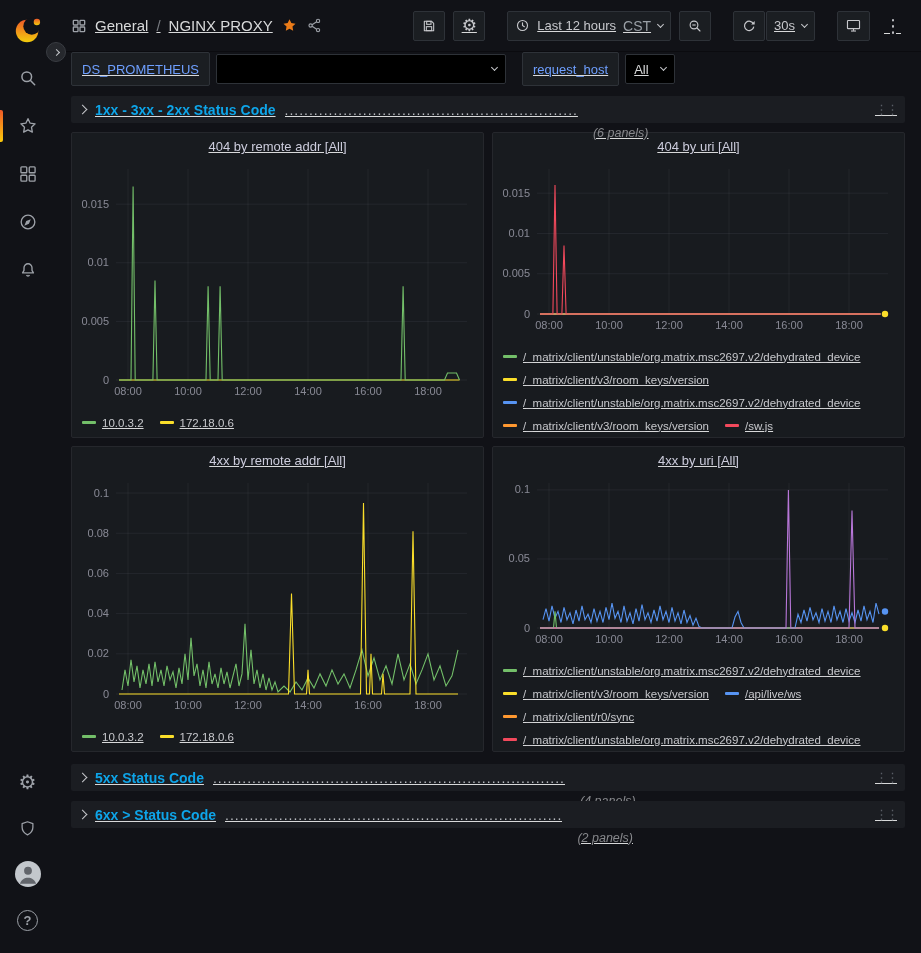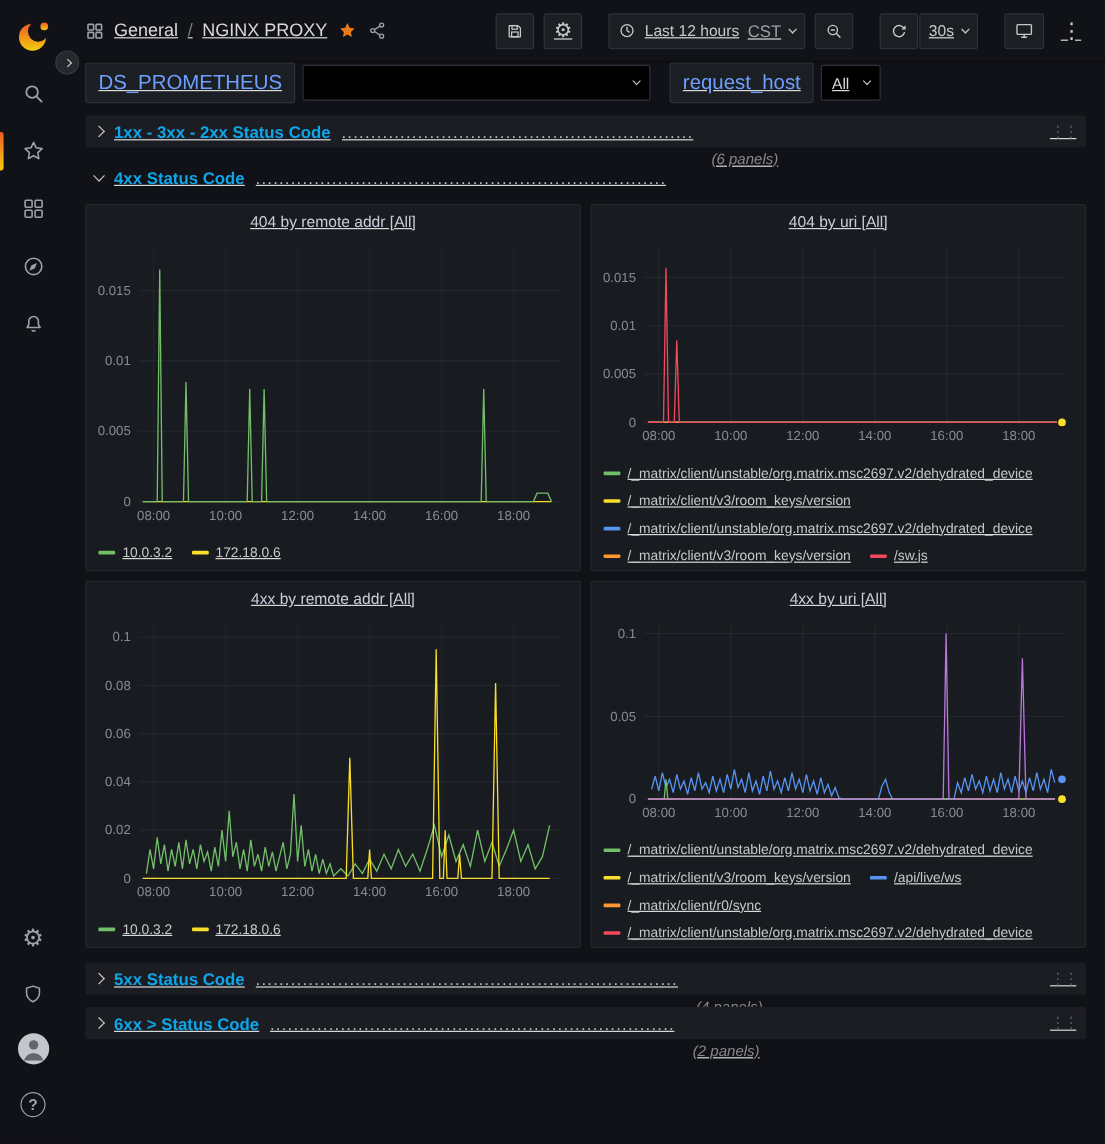--- a/index.html
+++ b/index.html
@@ -40,21 +40,21 @@
   .tb-spacer { flex:1; }
   .tb-btn { height:30px; min-width:32px; padding:0 7px; display:flex; align-items:center; justify-content:center; gap:7px; background:#1b1e22; border:1px solid #2e3238; border-radius:2px; color:#c7c8cc; font-size:13px; cursor:pointer; white-space:nowrap; }
   .tb-btn .icon { color:#c7c8cc; }
   .tz { font-size:14px; color:#9aa0a6; }
   .tb-group { display:flex; gap:1px; }
   .kebab { font-size:18px; color:#c7c8cc; padding:0 6px; cursor:pointer; letter-spacing:-1px; }
   .gap-l { margin-left:14px; }
 
   
   .subbar { height:40px; flex:none; display:flex; align-items:center; gap:6px; padding:2px 16px 8px; }
-  .var-chip { height:30px; display:flex; align-items:center; padding:16px 10px; background:#1b1e22; border:1px solid #2e3238; border-radius:2px; color:#6e9fff; font-size:17px; cursor:pointer; white-space:nowrap; }
+  .var-chip { height:30px; display:flex; align-items:center; padding:16px 10px; background:#1b1e22; border:1px solid #2e3238; border-radius:2px; color:#6e9fff; font-size:13px; cursor:pointer; white-space:nowrap; }
   .var-select { height:30px; display:flex; align-items:center; justify-content:flex-end; padding:0 8px; background:#000; border:1px solid #2e3238; border-radius:2px; cursor:pointer; }
   .var-select.redacted { width:290px; margin-right:10px; }
   .var-select.small { color:#d8d9da; font-size:13px; gap:12px; justify-content:space-between; min-width:50px; }
 
   
   .content { flex:1; padding:0 16px; overflow:hidden; }
   .row-header { height:27px; display:flex; align-items:center; gap:9px; padding:0 8px; position:relative; cursor:pointer; }
   .row-header.collapsed { background:#1b1d22; border-radius:2px; }
   .row-header.r1 { margin-top:4px; }
   .row-header.r2 { margin-top:11px; }
@@ -274,25 +274,20 @@
     <div class="content">
 
       <div class="row-header collapsed r1">
         <span class="chev right"></span>
         <span class="row-title">1xx - 3xx - 2xx Status Code</span>
         <span class="dots">............................................................</span>
         <span class="panel-count">(6 panels)</span>
         <span class="handle">⋮⋮</span>
       </div>
 
-      <div class="row-header r2">
-        <span class="chev down"></span>
-        <span class="row-title">4xx Status Code</span>
-        <span class="dots">......................................................................</span>
-      </div>
 
       <div class="grid">
 
         <div class="panel">
           <div class="panel-title">404 by remote addr [All]</div>
           <div class="chart"><svg width="411" height="239">
                 <line x1="56.00000000000001" y1="8" x2="56.00000000000001" y2="219" stroke="rgba(204,204,220,0.06)"></line>
                 <text x="56.00000000000001" y="234" text-anchor="middle">08:00</text>
                 <line x1="116.00000000000001" y1="8" x2="116.00000000000001" y2="219" stroke="rgba(204,204,220,0.06)"></line>
                 <text x="116.00000000000001" y="234" text-anchor="middle">10:00</text>

